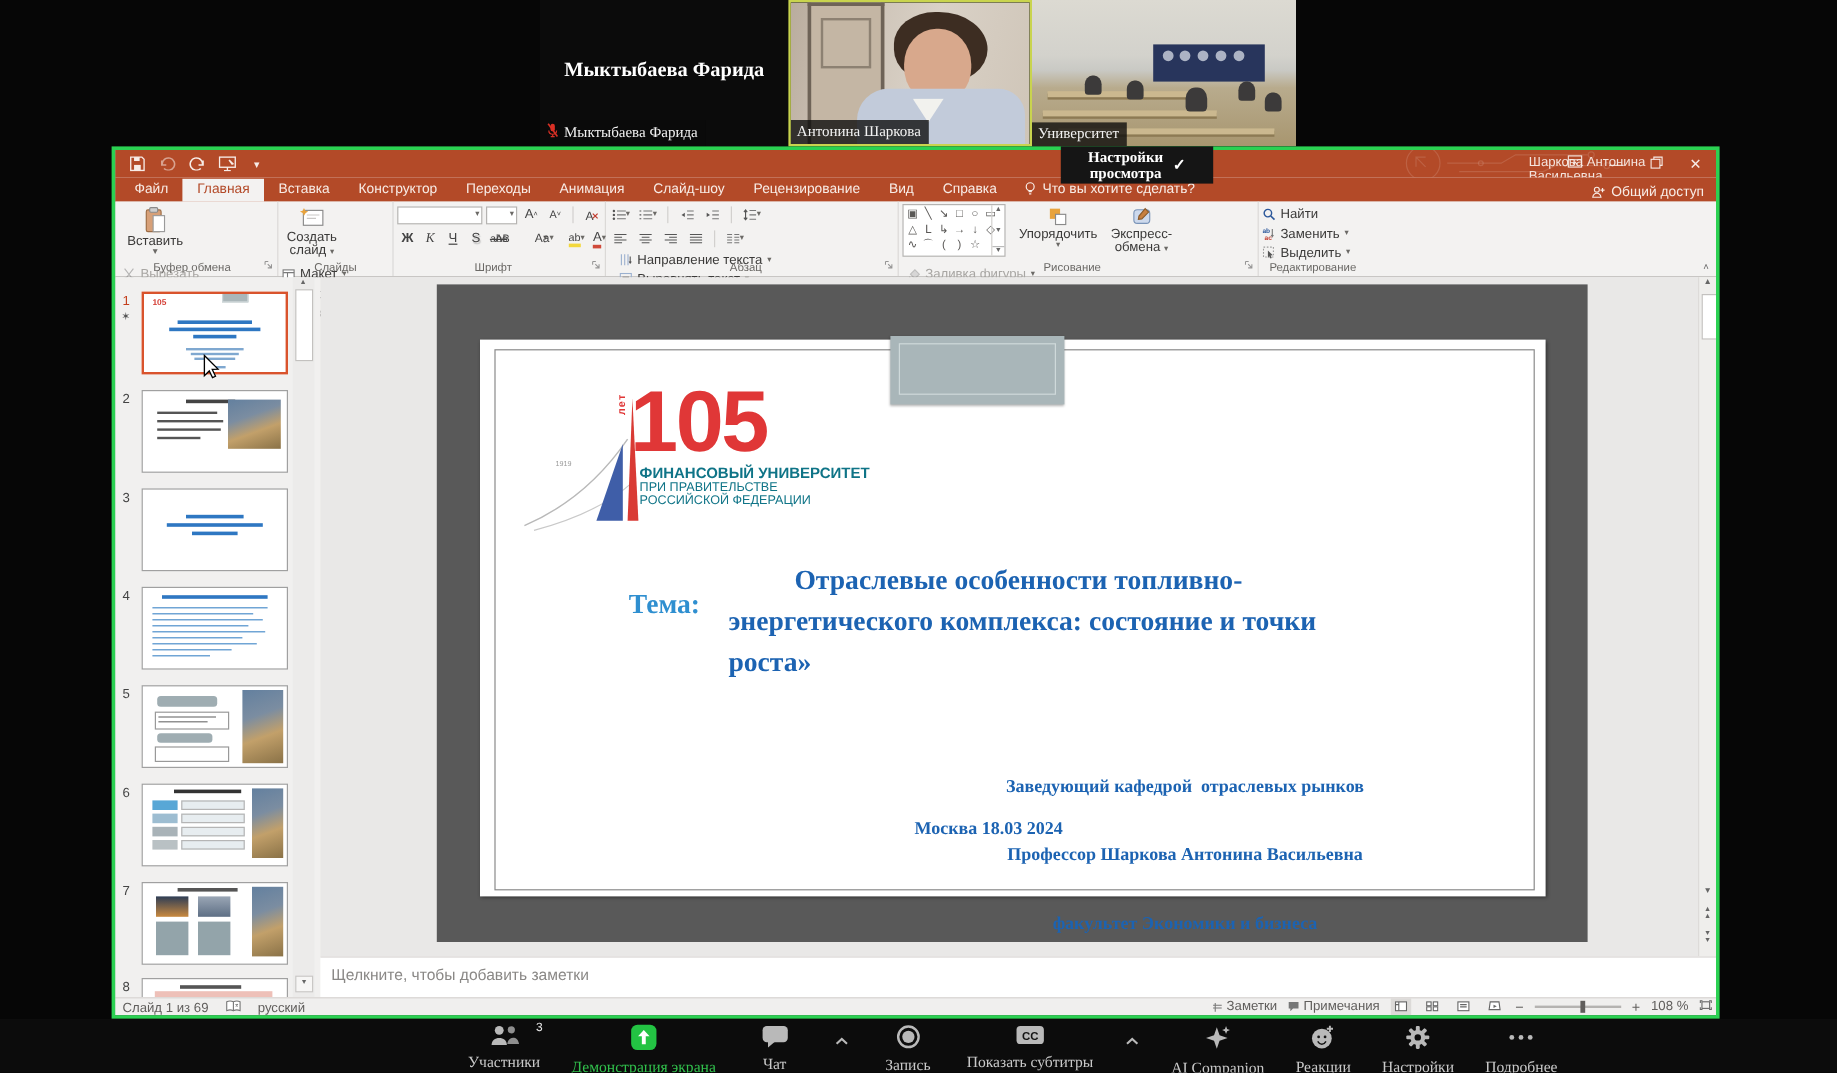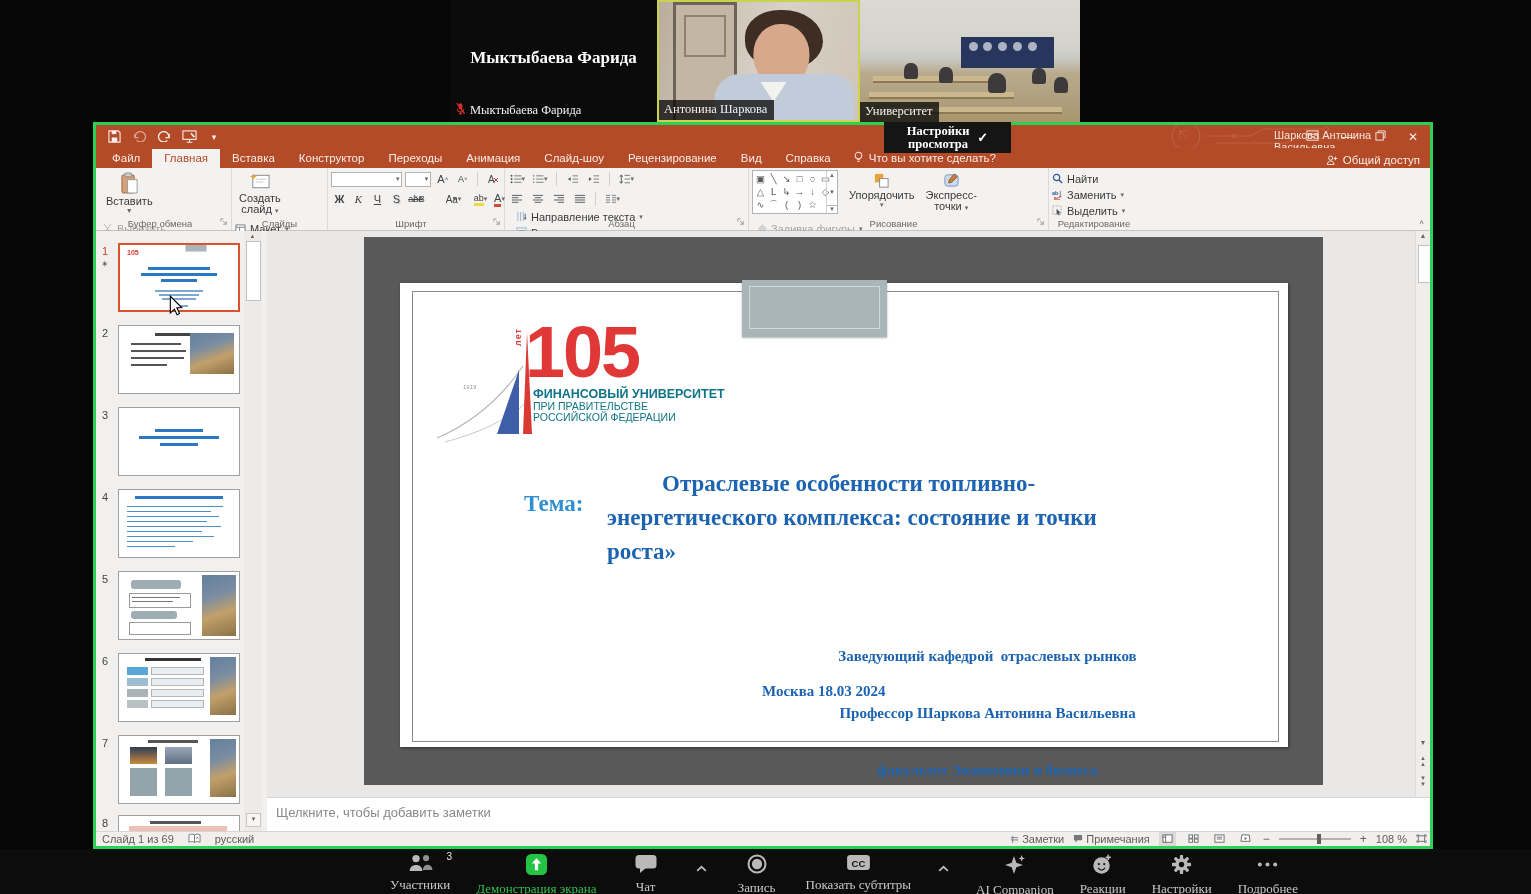--- a/index.html
+++ b/index.html
@@ -534,21 +534,21 @@
               <rect x="7" y="7" width="9" height="9" fill="#fff" stroke="#8a8a8a"></rect>
             </svg>
           <span>Упорядочить</span>
           <span class="caret">▾</span>
         </span>
         <span class="bigbtn">
           <svg viewBox="0 0 18 18" width="17" height="17">
               <rect x="2" y="3" width="14" height="12" rx="3" fill="#cdd9ec" stroke="#7a94b8"></rect>
               <path d="M12 2l3 3-6 6-3 .5.5-3z" fill="#c77f3f" stroke="#8a5a2a"></path>
             </svg>
-          <span><span>Экспресс-</span><br><span>точки</span> <span class="caret">▾</span></span>
+          <span><span>Экспресс-</span><br><span>обмена</span> <span class="caret">▾</span></span>
         </span>
         <span class="mcol" style="margin-left:4px;">
           <span class="mrow dis">
             <svg viewBox="0 0 12 12" width="11">
                 <path d="M3 6l4-4 4 4-4 4z" fill="#bcbcbc" stroke="#8a8a8a"></path>
                 <path d="M1.6 9.2c0 .9 1.5.9 1.5 0 0-.6-.75-1.6-.75-1.6s-.75 1-.75 1.6z" fill="#8a8a8a"></path>
               </svg>
             <span>Заливка фигуры</span>
               <span class="caret">▾</span>
           </span>

